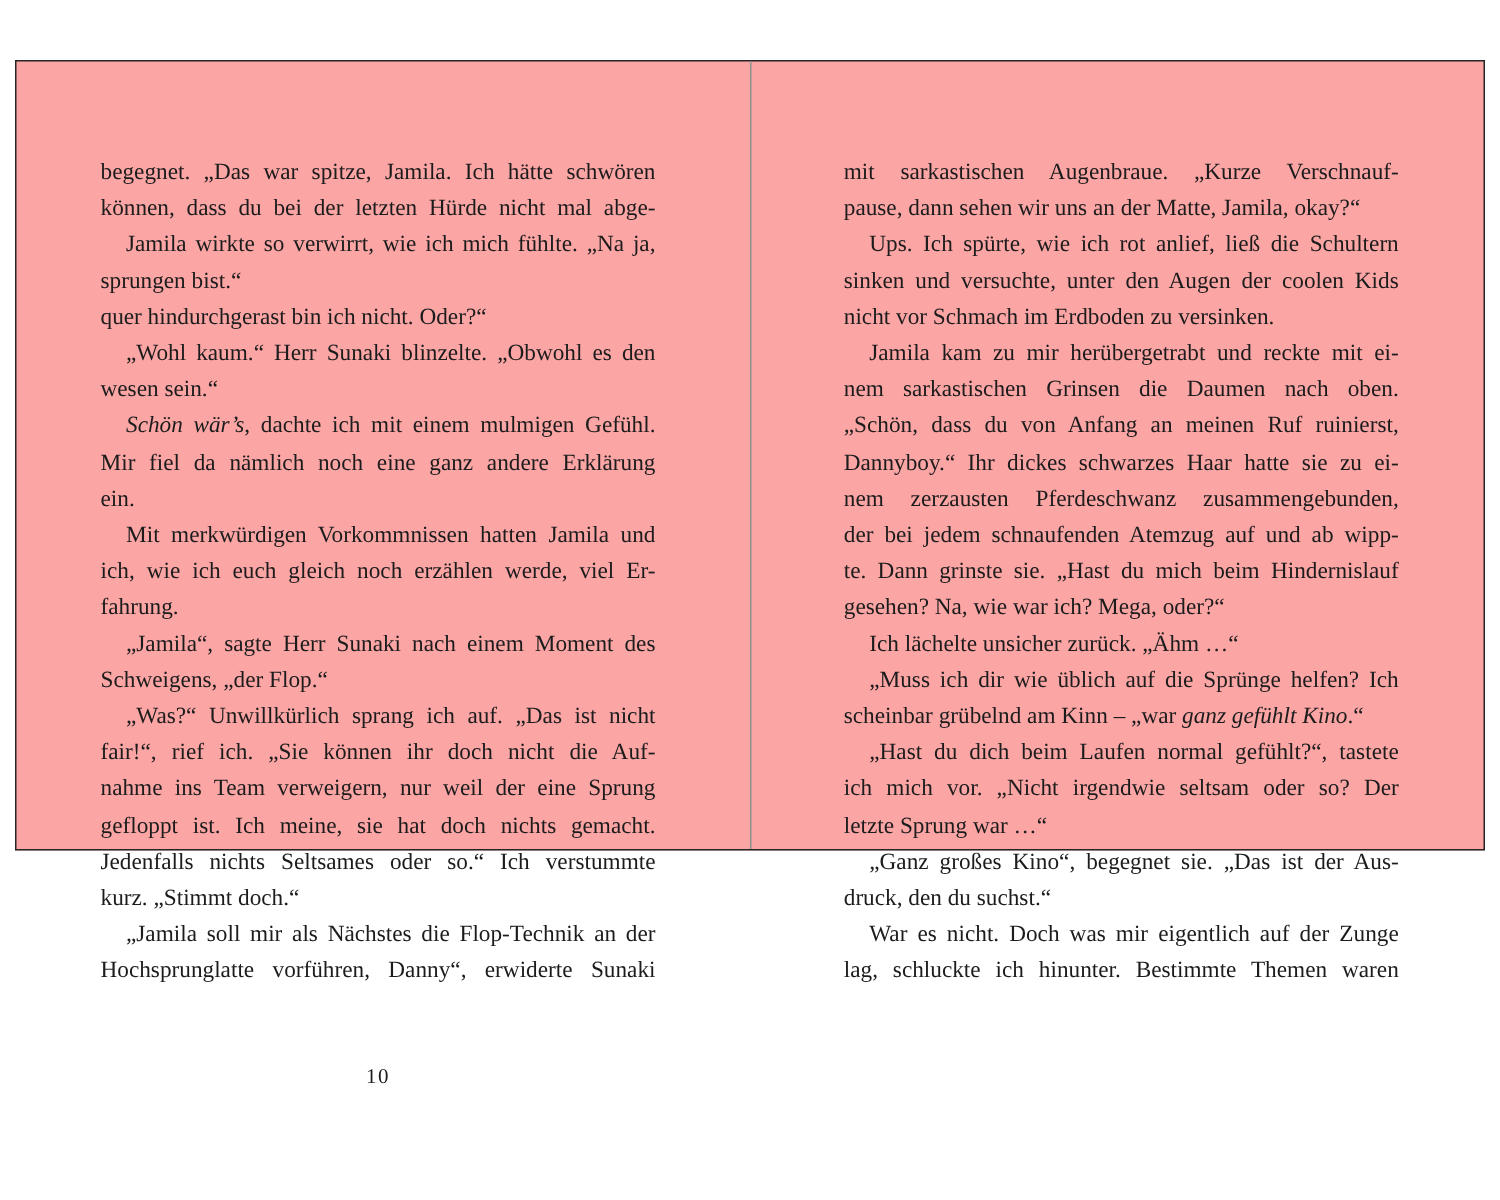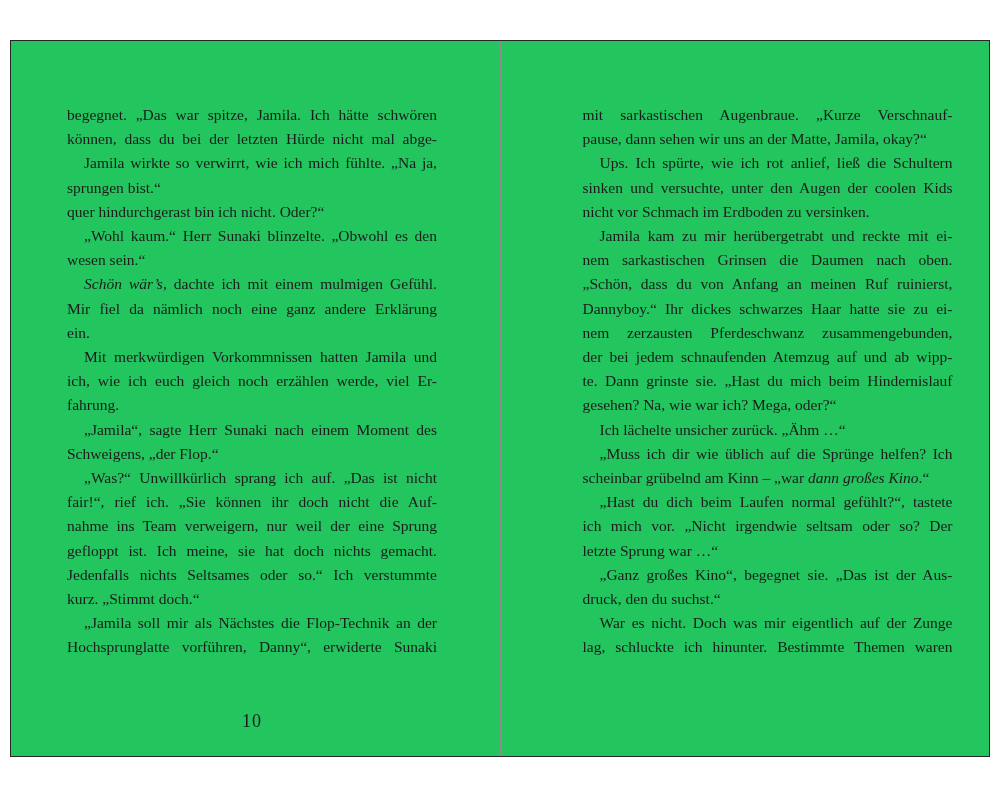--- a/index.html
+++ b/index.html
@@ -6,25 +6,24 @@
   html, body {
     width: 1000px; height: 800px;
     background: #ffffff;
     font-family: "Liberation Serif", serif;
     color: #1c1c1c;
     overflow: hidden;
   }
   .spread {
     position: absolute;
     left: 10px; top: 40px;
-    width: 980px; height: 717px;
+    width: 980px; height: 527px;
     border: 1.5px solid #262626;
-    background: #22c55e;
+    background: #fca5a5;
     display: flex;
-    gap: 20px;
   }
   .page { flex: 1 1 0; position: relative; }
   .divider { width: 1px; background: #8f8f8f; }
   .text-block { position: absolute; top: 62px; width: 370px; }
   .page-left  .text-block { left: 56px; }
   .page-right .text-block { left: 62px; }
   .line {
     font-size: 15.5px;
     line-height: 24.2px;
     text-align: justify;
@@ -32,21 +31,21 @@
     color: #1c1c1c;
   }
   .line.last { text-align-last: left; }
   .line.indent { padding-left: 17px; }
   .italic { font-style: italic; }
   .folio {
     position: absolute;
     top: 670px;
     width: 370px;
     text-align: center;
-    font-size: 18px;
+    font-size: 14px;
     letter-spacing: 1px;
     color: #1c1c1c;
   }
   .page-left  .folio { left: 56px; }
   .page-right .folio { left: 62px; }
 </style>
 </head>
 <body>
 
 <div class="spread">
@@ -89,21 +88,21 @@
         <div class="line indent"><span>Jamila kam zu mir herübergetrabt und reckte mit ei-</span></div>
         <div class="line"><span>nem sarkastischen Grinsen die Daumen nach oben.</span></div>
         <div class="line"><span>„Schön, dass du von Anfang an meinen Ruf ruinierst,</span></div>
         <div class="line"><span>Dannyboy.“ Ihr dickes schwarzes Haar hatte sie zu ei-</span></div>
         <div class="line"><span>nem zerzausten Pferdeschwanz zusammengebunden,</span></div>
         <div class="line"><span>der bei jedem schnaufenden Atemzug auf und ab wipp-</span></div>
         <div class="line"><span>te. Dann grinste sie. „Hast du mich beim Hindernislauf</span></div>
         <div class="line last"><span>gesehen? Na, wie war ich? Mega, oder?“</span></div>
         <div class="line last indent"><span>Ich lächelte unsicher zurück. „Ähm …“</span></div>
         <div class="line indent"><span>„Muss ich dir wie üblich auf die Sprünge helfen? Ich</span></div>
-        <div class="line last"><span>scheinbar grübelnd am Kinn – „war </span><span class="italic">dann großes Kino</span><span>.“</span></div>
+        <div class="line last"><span>scheinbar grübelnd am Kinn – „war </span><span class="italic">ganz gefühlt Kino</span><span>.“</span></div>
         <div class="line indent"><span>„Hast du dich beim Laufen normal gefühlt?“, tastete</span></div>
         <div class="line"><span>ich mich vor. „Nicht irgendwie seltsam oder so? Der</span></div>
         <div class="line last"><span>letzte Sprung war …“</span></div>
         <div class="line indent"><span>„Ganz großes Kino“, begegnet sie. „Das ist der Aus-</span></div>
         <div class="line last"><span>druck, den du suchst.“</span></div>
         <div class="line indent"><span>War es nicht. Doch was mir eigentlich auf der Zunge</span></div>
         <div class="line"><span>lag, schluckte ich hinunter. Bestimmte Themen waren</span></div>
       </div>
   </div>
 </div>

